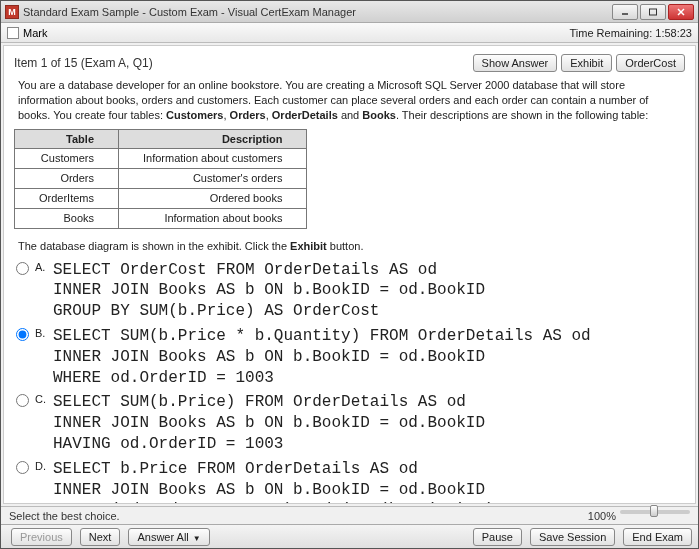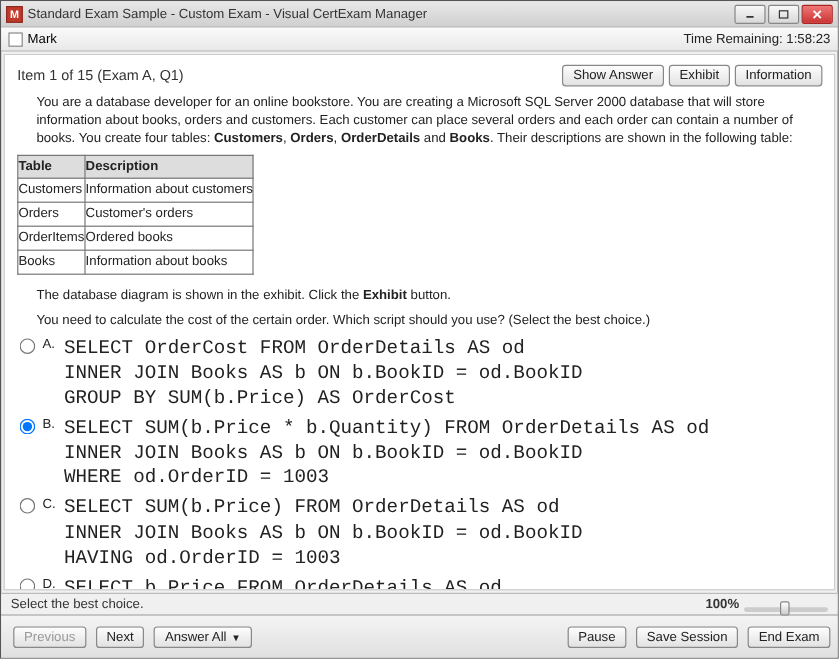--- a/index.html
+++ b/index.html
@@ -95,29 +95,29 @@
     padding: 2px 8px;
     font-size: 11px;
     margin-left: 4px;
     cursor: pointer;
     color: #222;
   }
   .btn:disabled {
     color: #999;
   }
   .question-body { color: #222; line-height: 1.35; }
-  .question-body p { margin: 6px 16px; }
+  .question-body p { margin: 6px 4px; }
   .datatable {
     border-collapse: collapse;
     margin: 6px 0 10px 0;
   }
   .datatable th, .datatable td {
     border: 1px solid #777;
-    padding: 2px 0;
-    text-align: left;
+    padding: 2px 24px;
+    text-align: right;
     font-size: 11px;
   }
   .datatable th {
     background: #ddd;
     font-weight: bold;
   }
   .choices { margin-top: 6px; }
   .choice {
     display: flex;
     align-items: flex-start;
@@ -136,40 +136,39 @@
     background: #f0f0f0;
     border-top: 1px solid #bbb;
     display: flex;
     align-items: center;
     padding: 0 8px;
     font-size: 11px;
     color: #333;
   }
   .statusbar .zoom {
     display: flex;
-    align-items: flex-end;
+    align-items: flex-start;
     gap: 4px;
-    font-weight: bold;
   }
   .slider-track {
     width: 70px; height: 4px;
     background: #ccc;
     border-radius: 2px;
     position: relative;
   }
   .slider-thumb {
     width: 8px; height: 12px;
     background: linear-gradient(#fff,#ccc);
     border: 1px solid #888;
     border-radius: 2px;
     position: absolute;
     top: -5px; left: 30px;
   }
   .bottombar {
-    height: 36px;
+    height: 24px;
     background: linear-gradient(#f4f4f4,#e0e0e0);
     border-top: 1px solid #aaa;
     display: flex;
     align-items: center;
     padding: 0 6px;
     gap: 4px;
   }
   .bottombar .spacer { flex: 1; }
   .dropdown-arrow { font-size: 8px; margin-left: 4px; }
 </style>
@@ -207,21 +206,21 @@
       <span>Mark</span>
     </div>
     <div class="topbar-right">Time Remaining: 1:58:23</div>
   </div>
 
   <div class="content">
     <div class="content-header">
       <div class="item-label">Item 1 of 15  (Exam A, Q1)</div>
       <button class="btn">Show Answer</button>
       <button class="btn">Exhibit</button>
-      <button class="btn">Information</button>
+      <button class="btn">OrderCost</button>
     </div>
 
     <div class="question-body">
       <p>
         <span>You are a database developer for an online bookstore. You are creating a Microsoft SQL Server 2000 database that will store information about books, orders and customers. Each customer can place several orders and each order can contain a number of books. You create four tables: </span><b>Customers</b><span>, </span><b>Orders</b><span>, </span><b>OrderDetails</b><span> and </span><b>Books</b><span>. Their descriptions are shown in the following table:</span>
       </p>
 
       <table class="datatable">
         <tbody>
             <tr>
@@ -243,21 +242,20 @@
         <tr>
               <td>Books</td>
               <td>Information about books</td>
             </tr>
       </tbody>
         </table>
 
       <p>
         <span>The database diagram is shown in the exhibit. Click the </span><b>Exhibit</b><span> button.</span>
       </p>
-      <p>You need to calculate the cost of the certain order. Which script should you use? (Select the best choice.)</p>
 
       <div class="choices">
         <div class="choice">
           <input type="radio" name="ans" style="">
           <span class="choice-letter">A.</span>
           <span class="choice-text">SELECT OrderCost FROM OrderDetails AS od
 INNER JOIN Books AS b ON b.BookID = od.BookID
 GROUP BY SUM(b.Price) AS OrderCost</span>
         </div>
         <div class="choice">

